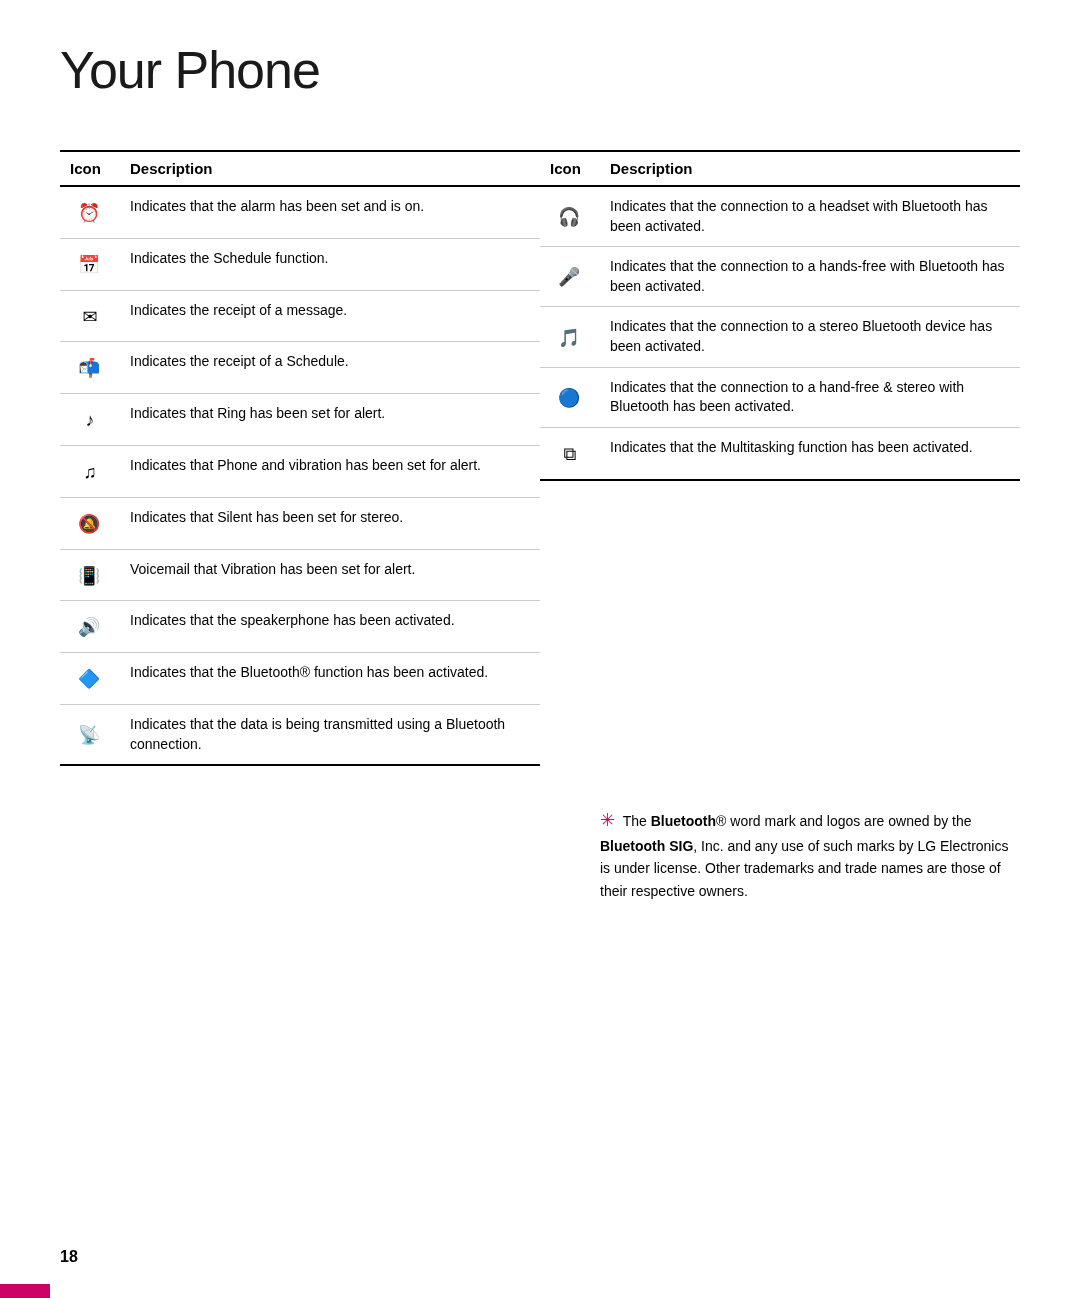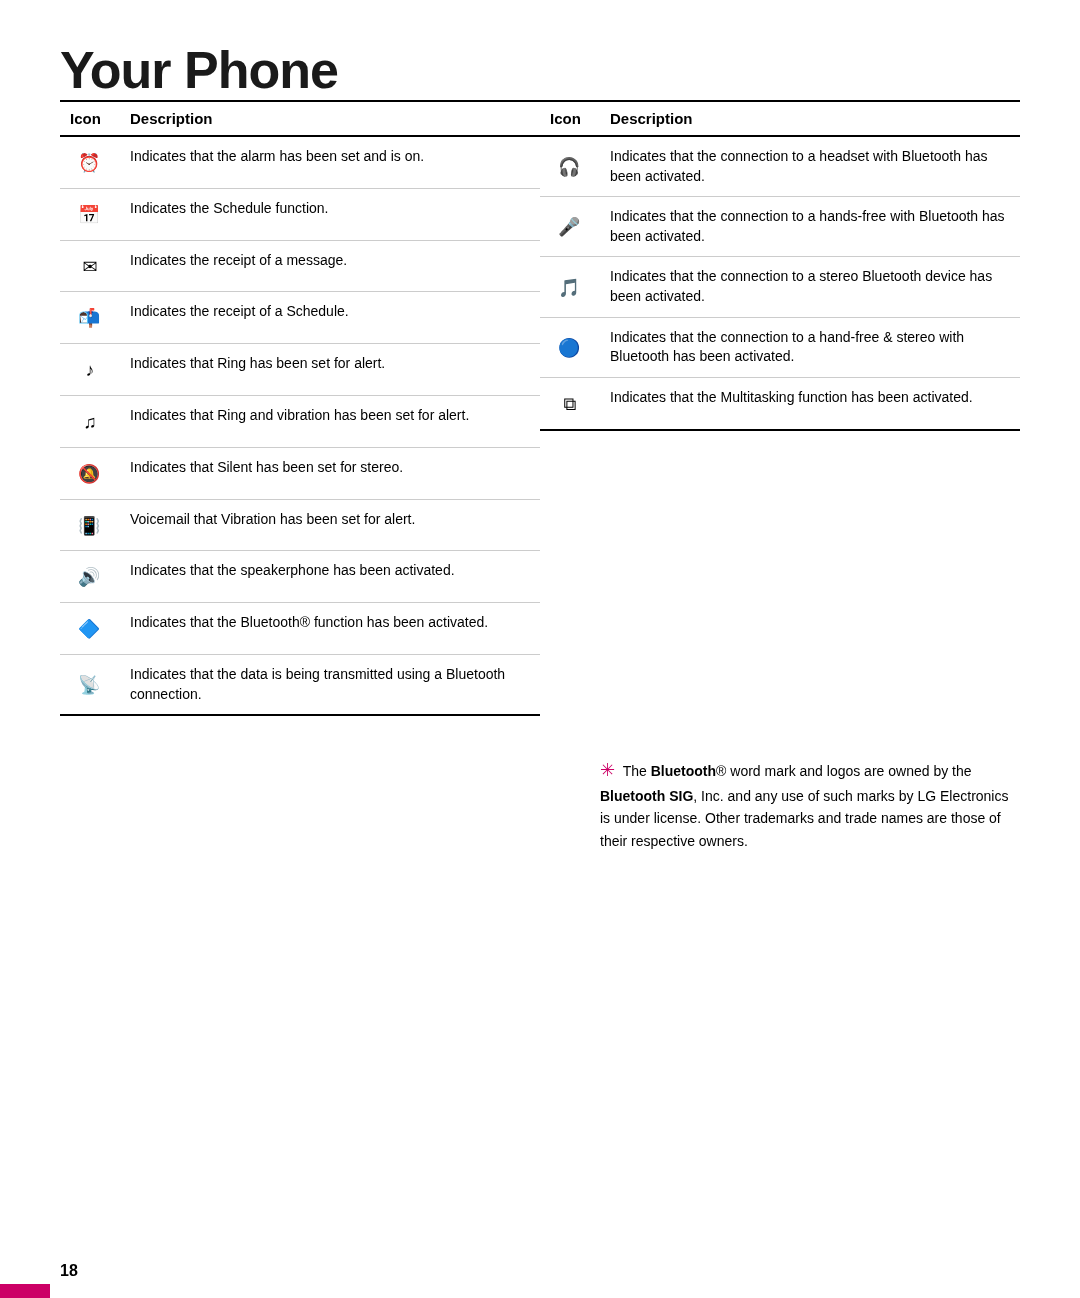--- a/index.html
+++ b/index.html
@@ -6,22 +6,23 @@
     body {
       background: #fff;
       font-family: 'Arial', sans-serif;
       width: 1080px;
       min-height: 1298px;
       padding: 40px 60px 40px 60px;
       color: #000;
     }
     .page-title {
       font-size: 52px;
-      font-weight: 700;
+      font-weight: 400;
       color: #1a1a1a;
+      margin-bottom: 50px;
       letter-spacing: -1px;
     }
     .tables-wrapper {
       display: flex;
       align-items: flex-start;
       margin-bottom: 40px;
     }
     .icon-table {
       flex: 1;
       border-collapse: collapse;
@@ -55,21 +56,21 @@
     }
     .footnote-section {
       max-width: 420px;
       margin-left: 540px;
       font-size: 14px;
       line-height: 1.6;
       margin-top: 26px;
     }
     .page-number {
       position: absolute;
-      bottom: 18px;
+      bottom: 32px;
       left: 60px;
       font-size: 16px;
       font-weight: 600;
     }
     .accent-bar {
       position: absolute;
       bottom: 0;
       left: 0;
       width: 50px;
       height: 14px;
@@ -110,21 +111,21 @@
         <tr>
       <td class="icon-cell"><span class="icon-text">📬</span></td>
       <td>Indicates the receipt of a Schedule.</td>
     </tr>
         <tr>
       <td class="icon-cell"><span class="icon-text">♪</span></td>
       <td>Indicates that Ring has been set for alert.</td>
     </tr>
         <tr>
       <td class="icon-cell"><span class="icon-text">♫</span></td>
-      <td>Indicates that Ring and vibration has been set for alert.</td>
+      <td>Indicates that Phone and vibration has been set for alert.</td>
     </tr>
         <tr>
       <td class="icon-cell"><span class="icon-text">🔕</span></td>
       <td>Indicates that Silent has been set for stereo.</td>
     </tr>
         <tr>
       <td class="icon-cell"><span class="icon-text">📳</span></td>
       <td>Voicemail that Vibration has been set for alert.</td>
     </tr>
         <tr>

